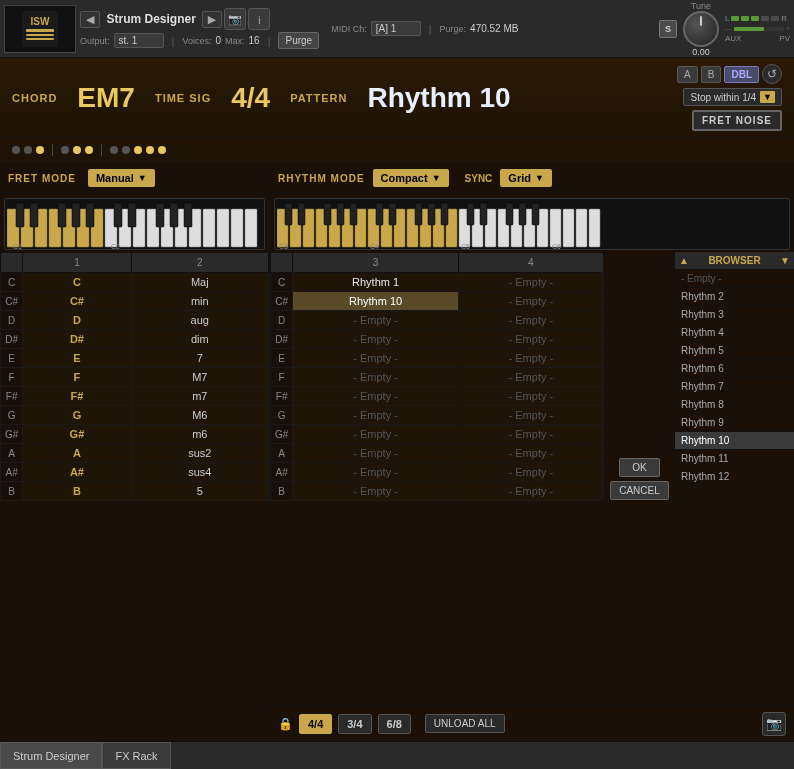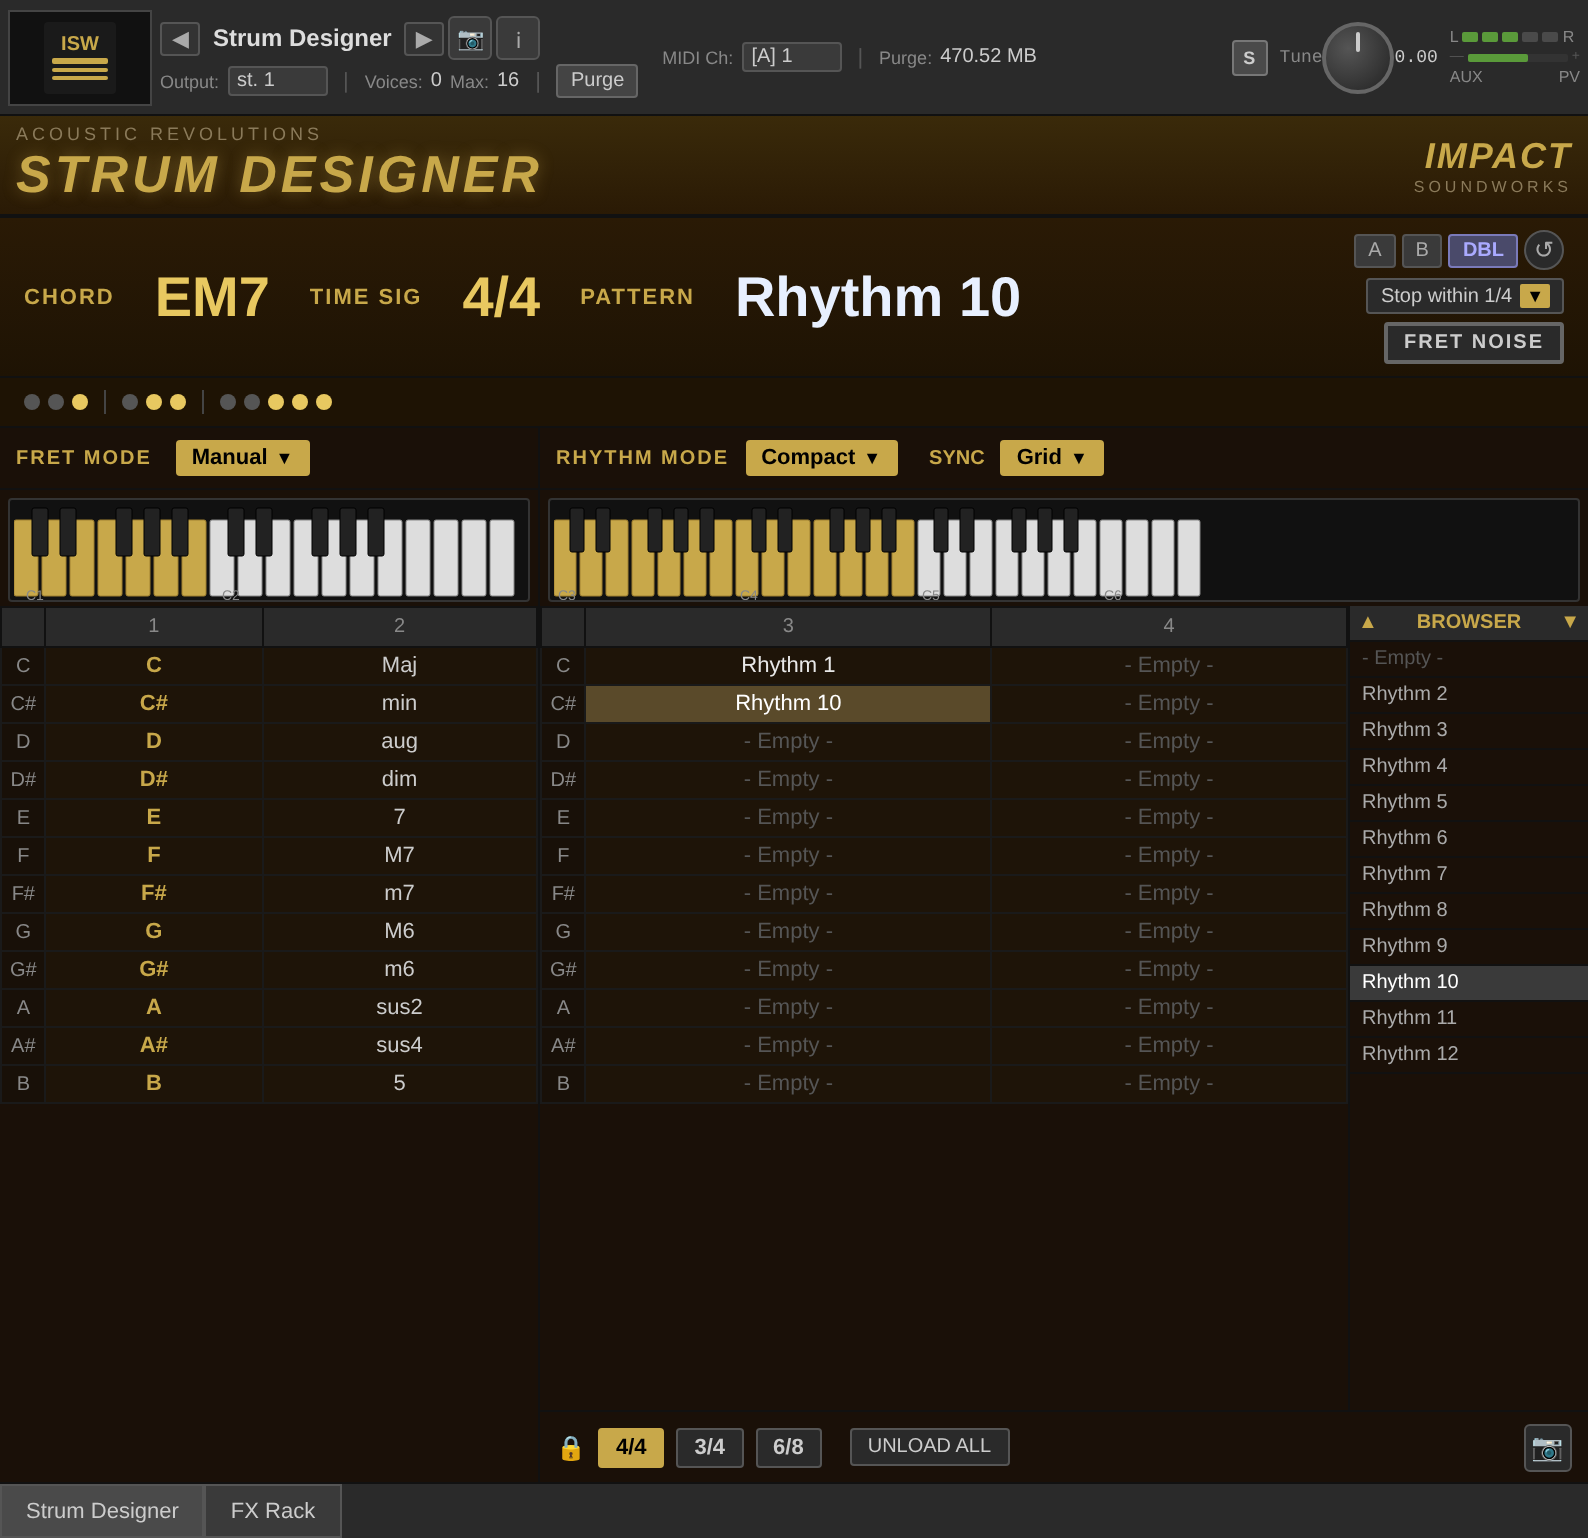--- a/index.html
+++ b/index.html
@@ -68,21 +68,21 @@
       content: '';
       width: 2px;
       height: 10px;
       background: #ccc;
       position: absolute;
       top: 3px;
       border-radius: 1px;
     }
     .tune-label { color: #888; font-size: 9px; text-align: center; }
     .tune-value { color: #ccc; font-size: 9px; text-align: center; }
-    .tune-group { display: flex; flex-direction: row; align-items: center; font-family: Liberation Mono, monospace; }
+    .tune-group { display: flex; flex-direction: column; align-items: center; }
     .level-bar {
       display: flex;
       flex-direction: column;
       gap: 2px;
     }
     .level-row {
       display: flex;
       align-items: center;
       gap: 2px;
     }
@@ -670,32 +670,20 @@
           <span style="color:#555;font-size:7px;">+</span>
         </div>
         <div style="display:flex;justify-content:space-between;">
           <span style="color:#888;font-size:8px;">AUX</span>
           <span style="color:#888;font-size:8px;">PV</span>
         </div>
       </div>
     </div>
   </div>
 
-  <div class="header-band">
-    <div class="brand-row">
-      <div>
-        <div class="brand-sub">ACOUSTIC REVOLUTIONS</div>
-        <div class="brand-main">STRUM DESIGNER</div>
-      </div>
-      <div style="text-align:right;">
-        <div class="brand-logo">IMPACT</div>
-        <span class="brand-logo-sub">SOUNDWORKS</span>
-      </div>
-    </div>
-  </div>
 
   <div class="chord-row">
     <span class="chord-label">CHORD</span>
     <span class="chord-value">EM7</span>
     <span class="timesig-label">TIME SIG</span>
     <span class="timesig-value">4/4</span>
     <span class="pattern-label">PATTERN</span>
     <span class="pattern-value">Rhythm 10</span>
     <div class="chord-right">
       <div class="abx-row">
@@ -1002,20 +990,24 @@
     </tr>
                 <tr>
       <td class="row-label">B</td>
       <td class="empty-cell">- Empty -</td>
       <td class="empty-cell">- Empty -</td>
     </tr>
               </tbody>
           </table>
         </div>
 
+        <div class="ok-cancel-col">
+          <button class="ok-btn">OK</button>
+          <button class="cancel-btn">CANCEL</button>
+        </div>
 
         <div class="browser-panel">
           <div class="browser-header">
             <span class="browser-up-btn">▲</span>
             <span class="browser-title">BROWSER</span>
             <span class="browser-down-btn">▼</span>
           </div>
           <div class="browser-list" id="browser-list">
               <div class="browser-item empty">- Empty -</div>
               <div class="browser-item">Rhythm 2</div>

